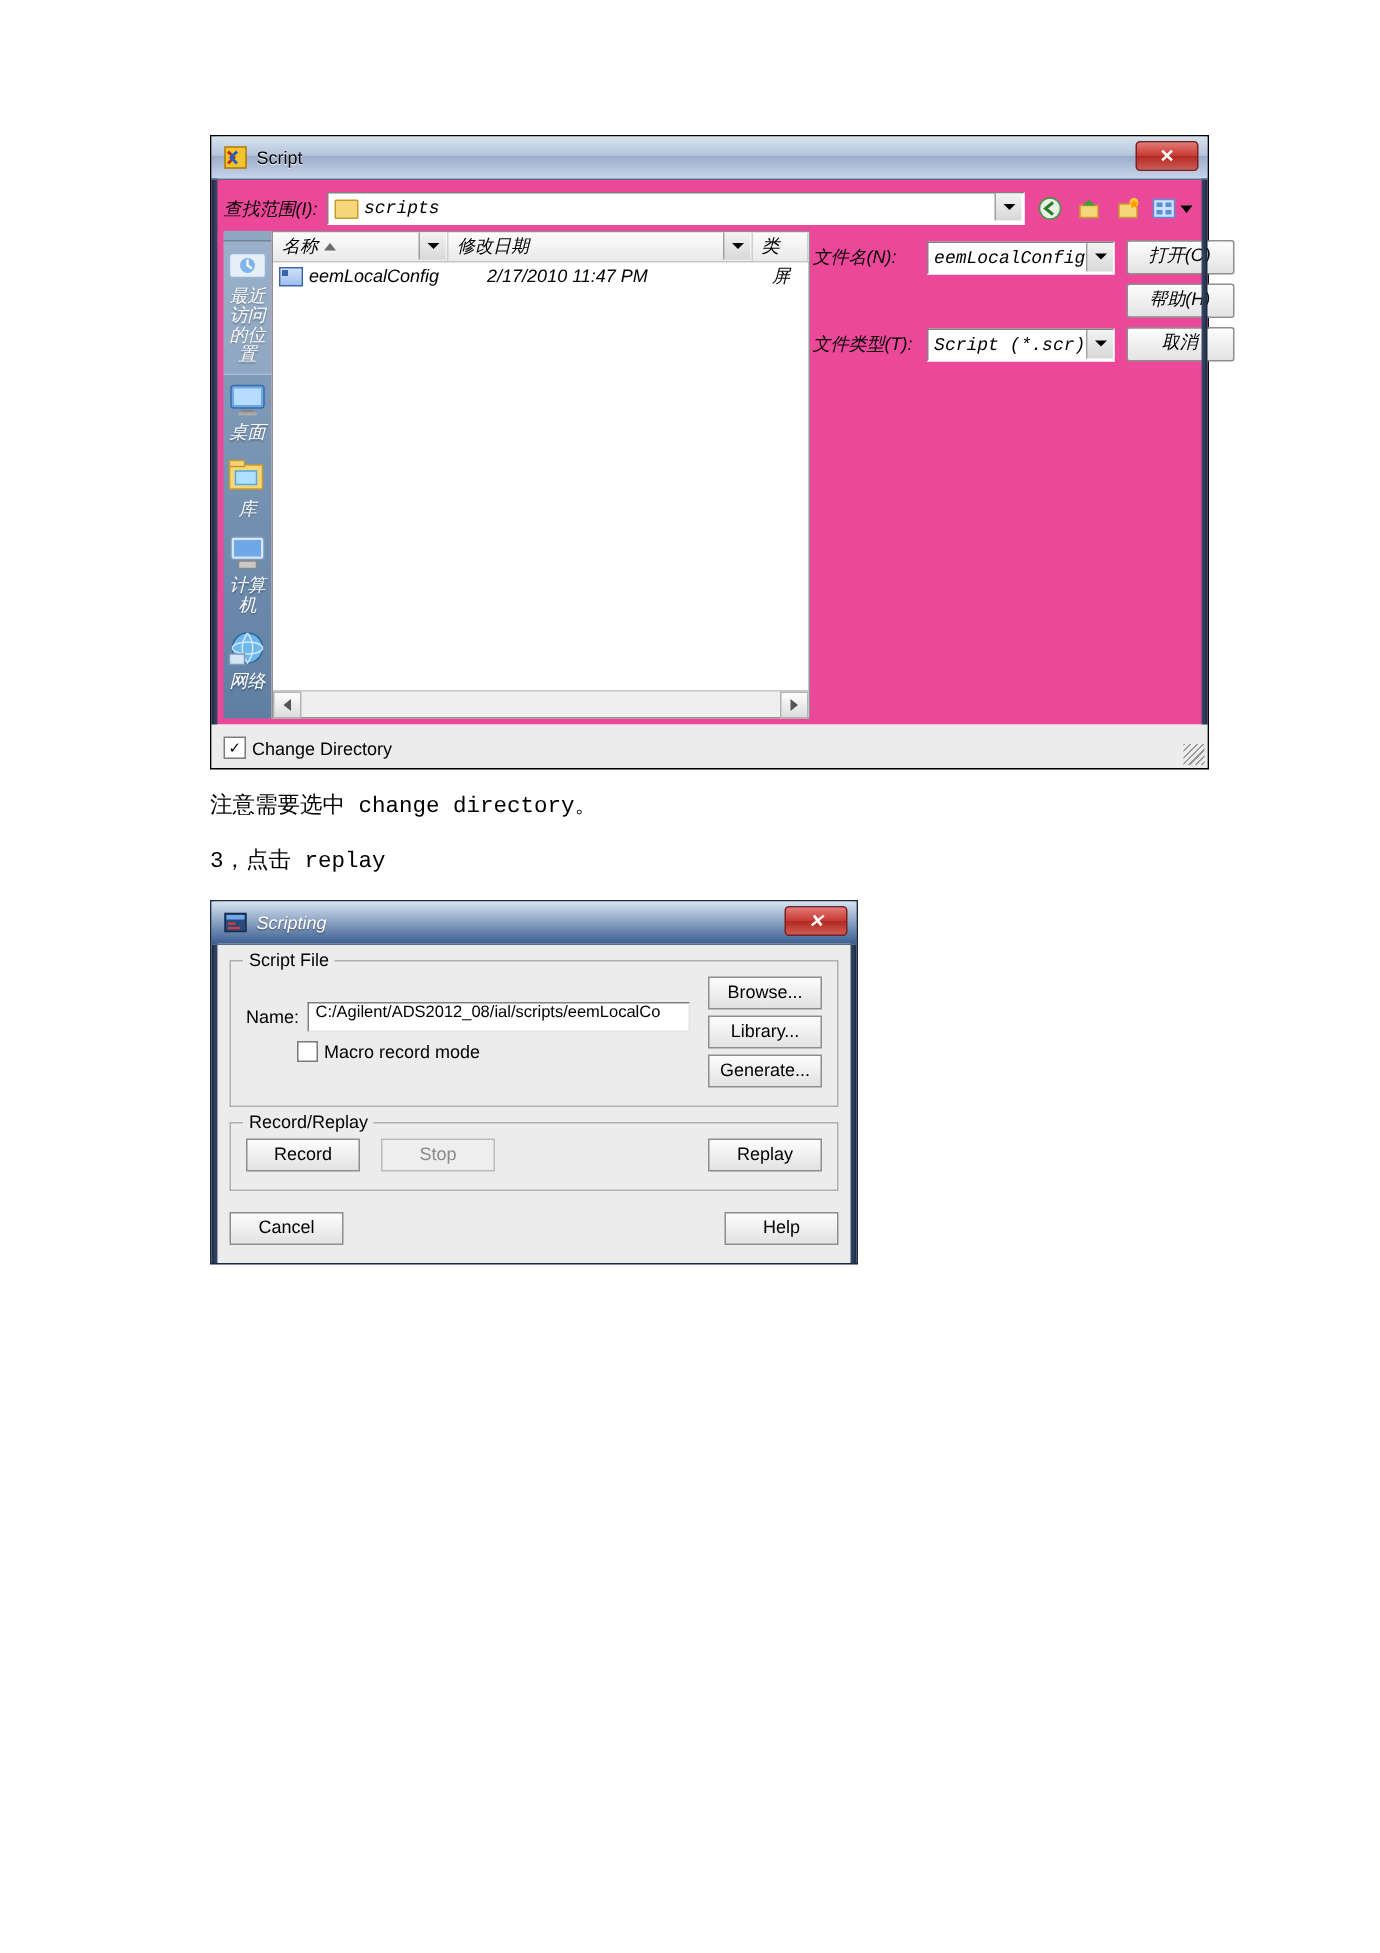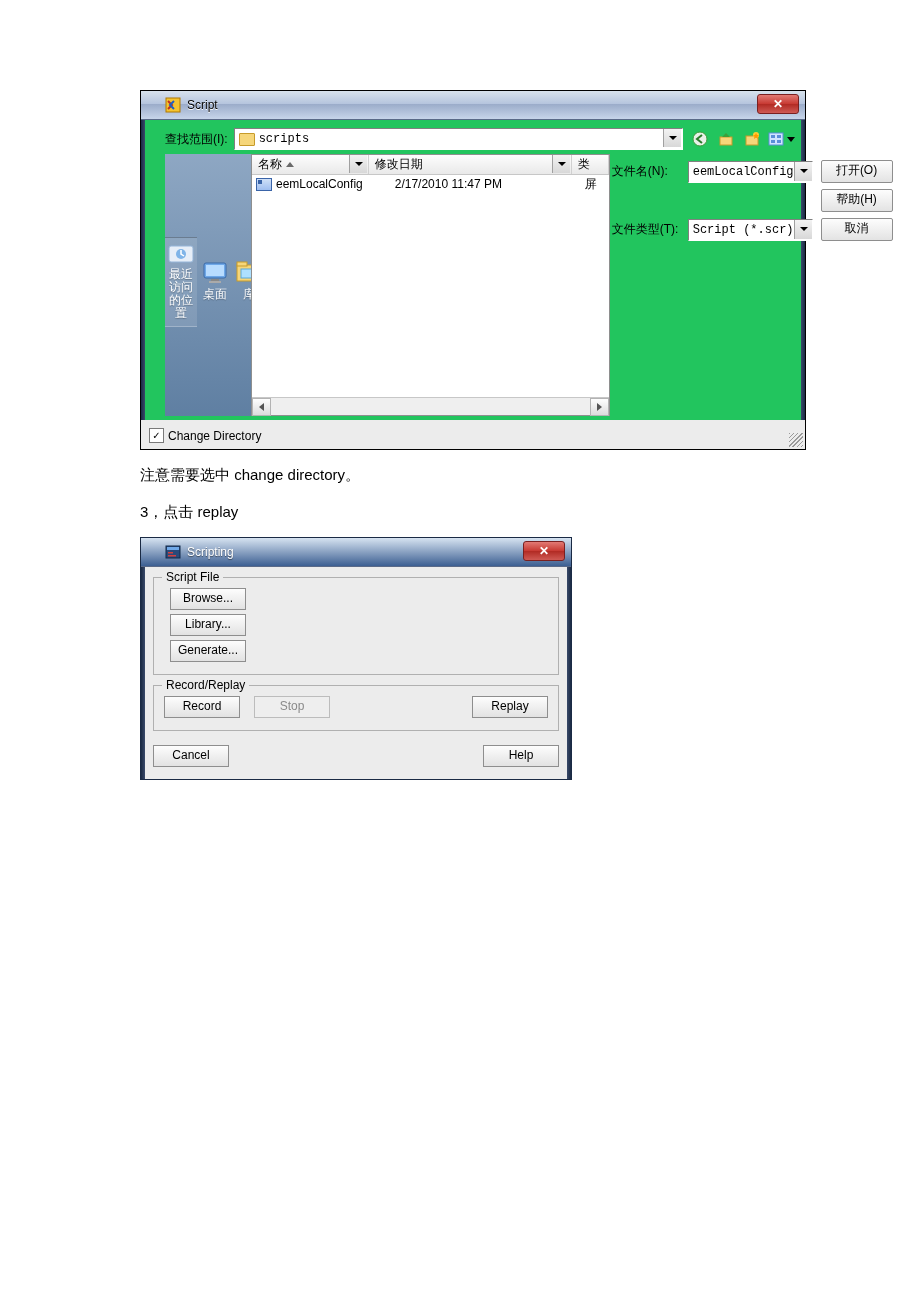--- a/index.html
+++ b/index.html
@@ -1,42 +1,42 @@
 <!DOCTYPE html>
 <html><head>
 <meta charset="utf-8">
 <style>
   body { margin:0; background:#fff; font-family: Tahoma, "Microsoft YaHei", sans-serif; font-size:12px; color:#000; }
   .page { width:920px; margin:0 auto; box-sizing:border-box; padding:90px 140px 120px 140px; }
   .dialog1 { width:664px; border:1px solid #000; background:#ececec; position:relative; }
-  .titlebar { height:28px; display:flex; align-items:center; padding-left:24px;
+  .titlebar { height:28px; display:flex; align-items:center; padding-left:8px;
               background:linear-gradient(to bottom,#d8e2ec,#b6c5de 45%,#9aabc9 46%,#c7d5ea);
               border-bottom:1px solid #5a6a88; position:relative;}
   .titlebar .ticon { width:16px; height:16px; margin-right:6px; display:inline-flex; }
   .titlebar .tlabel { color:#000; font-size:12px; text-shadow:0 1px 0 #fff;}
   .closebtn { position:absolute; right:6px; top:3px; width:40px; height:18px;
               background:linear-gradient(to bottom,#e27a74,#c83b34 48%,#b22b24 52%,#cf5a54);
               border:1px solid #7a2020; border-radius:3px; display:flex; align-items:center; justify-content:center;
               color:#fff; font-weight:bold; font-size:12px;}
-  .d1body { background:#22c55e; padding:8px 8px 4px 24px; }
+  .d1body { background:#ec4899; padding:8px 8px 4px 8px;font-style:italic; }
   .row1 { display:flex; align-items:center; gap:6px; margin-bottom:4px;}
   .lbl { white-space:nowrap; font-size:12px;}
   .combo { flex:1; height:20px; background:#fff; border-top:1px solid #808080; border-left:1px solid #808080;
            border-right:1px solid #fff; border-bottom:1px solid #fff; display:flex; align-items:center; position:relative;
            font-family: "Courier New", SimSun, monospace; font-size:12px; padding-left:4px;}
   .combo .folder { width:14px; height:11px; background:#f6d67a; border:1px solid #c79b2a; border-radius:1px; margin-right:4px; display:inline-block;}
   .combo .arrow, .headarrow { width:17px; height:18px; position:absolute; right:1px; top:0;
                background:linear-gradient(#f3f3f3,#d8d8d8); border-left:1px solid #a0a0a0; }
   .combo .arrow::after, .headarrow::after { content:""; position:absolute; top:7px; left:5px; border-left:4px solid transparent;
                 border-right:4px solid transparent; border-top:4px solid #000;}
   .toolbtns { display:flex; gap:4px; align-items:center;}
   .tbtn { width:22px; height:20px; display:flex; align-items:center; justify-content:center;}
   .split { display:flex; }
   .sidebar { width:86px; background:linear-gradient(to bottom,#8ea7c3,#5f7fa2);
-             display:flex; flex-direction:row; align-items:center; padding:6px 0 12px 0; gap:2px;}
+             display:flex; flex-direction:column; align-items:center; padding:6px 0 12px 0; gap:2px;}
   .sbitem { width:100%; text-align:center; color:#fff; font-size:12px; padding-bottom:6px;}
   .sbitem .ic { width:32px; height:28px; margin:0 auto 2px auto; display:block;}
   .sbitem.sel { background:rgba(255,255,255,0.12); border-top:1px solid rgba(0,0,0,.25); border-bottom:1px solid rgba(255,255,255,.25);}
   .sblbl { display:block; line-height:13px; text-shadow:0 1px 1px rgba(0,0,0,.3);}
   .folderarea { flex:1; background:#fff; border:1px solid #8e8f8f; display:flex; min-height:260px; }
   .listwrap { flex:1; display:flex; flex-direction:column; }
   .listhead { display:flex; height:19px; background:linear-gradient(#fdfdfd,#e9e9e9); border-bottom:1px solid #c7c7c7; font-size:12px;}
   .lhcell { border-right:1px solid #d0d0d0; display:flex; align-items:center; padding:0 6px; position:relative;}
   .lh-name { flex:1;}
   .lh-date { width:190px;}
@@ -61,23 +61,23 @@
           font-family:"Courier New", monospace; font-size:12px; display:flex; align-items:center;}
   .inpc .headarrow{ right:0; top:0; height:19px;}
   .bbtn { width:70px; height:21px; background:linear-gradient(#fdfdfd,#e3e3e3); border:1px solid #8e8e8e;
           border-radius:2px; text-align:center; line-height:19px; font-size:12px;}
   .chkrow { padding:8px 8px 6px 8px; display:flex; align-items:center; gap:4px; background:#ececec; position:relative;}
   .chk { width:13px; height:13px; background:#fff; border:1px solid #7a7a7a; display:inline-flex; align-items:center; justify-content:center; font-size:10px;}
   .watermark { position:absolute; left:88px; top:-8px; font-size:36px; font-weight:bold;
                color:rgba(170,170,170,0.55); letter-spacing:2px; pointer-events:none; font-family: Georgia, serif;}
   .resize { position:absolute; right:2px; bottom:2px; width:14px; height:14px;
             background:repeating-linear-gradient(135deg,#9a9a9a 0 1px,transparent 1px 3px);}
-  .doctext { font-family: Liberation Sans, sans-serif; font-size:15px; margin:14px 0; line-height:1.5;}
+  .doctext { font-family: Liberation Mono, monospace; font-size:15px; margin:14px 0; line-height:1.5;}
   .dialog2 { width:430px; border:1px solid #1a2a44; background:#ececec;}
-  .tb2 { background:linear-gradient(#d6e3f1,#3c5f92);}
+  .tb2 { background:linear-gradient(#d6e3f1,#3c5f92);font-style:italic;}
   .tb2 .tlabel { color:#fff; text-shadow:0 1px 1px rgba(0,0,0,.5);}
   .group { border:1px solid #b0b0b0; margin:10px 12px 8px 12px; padding:10px 10px 12px 10px; position:relative; background:#ececec;}
   .group .legend { position:absolute; top:-8px; left:8px; background:#ececec; padding:0 4px; font-size:12px;}
   .g1row { display:flex; align-items:center; gap:6px;}
   .textin { flex:1; height:18px; background:#fff; border-top:1px solid #808080; border-left:1px solid #808080;
             border-right:1px solid #e4e4e4; border-bottom:1px solid #e4e4e4; padding:0 4px; font-size:11px; overflow:hidden; white-space:nowrap;}
   .btncol { display:flex; flex-direction:column; gap:4px; margin-left:6px;}
   .wbtn { width:74px; height:20px; background:linear-gradient(#fdfdfd,#e2e2e2); border:1px solid #8e8e8e;
           text-align:center; line-height:18px; font-size:12px;}
   .wbtn.disabled { color:#8a8a8a; border-color:#bcbcbc; background:#eee;}
@@ -286,20 +286,30 @@
             <rect x="3" y="11" width="8" height="1.5" fill="#d04040"></rect>
           </svg>
     </span>
     <span class="tlabel">Scripting</span>
     <div class="closebtn">✕</div>
   </div>
 
   <div class="group">
     <span class="legend">Script File</span>
     <div class="g1row">
+      <div style="flex:1">
+        <div class="g1row">
+          <span>Name:</span>
+          <div class="textin">C:/Agilent/ADS2012_08/ial/scripts/eemLocalCo</div>
+        </div>
+        <div class="macro">
+          <span class="chk" style="width:12px;height:12px"></span>
+          <span>Macro record mode</span>
+        </div>
+      </div>
       <div class="btncol">
         <div class="wbtn">Browse...</div>
         <div class="wbtn">Library...</div>
         <div class="wbtn">Generate...</div>
       </div>
     </div>
   </div>
 
   <div class="group">
     <span class="legend">Record/Replay</span>

